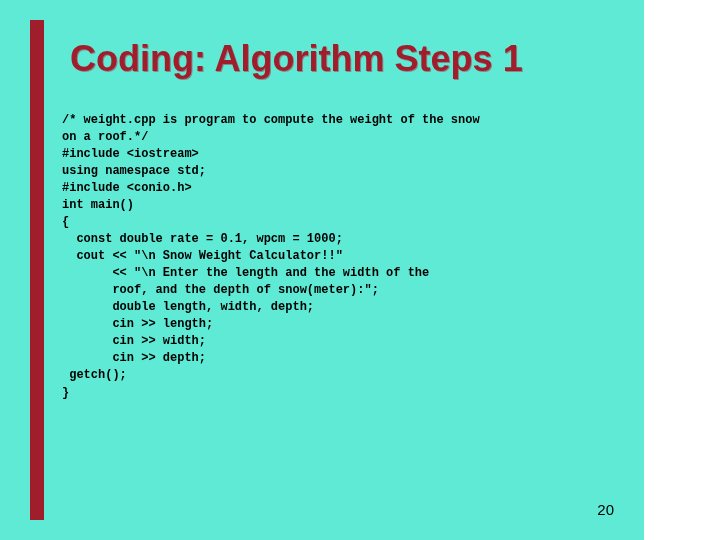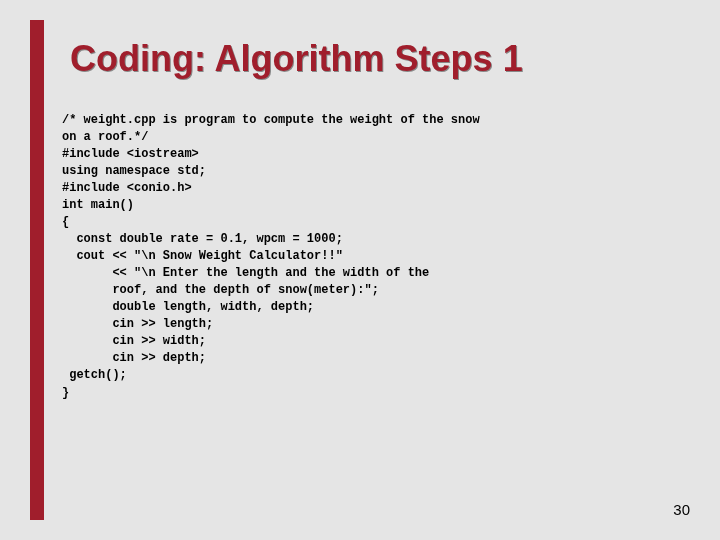--- a/index.html
+++ b/index.html
@@ -5,23 +5,23 @@
   html, body {
     margin: 0;
     padding: 0;
     width: 720px;
     height: 540px;
     background: #ffffff;
     font-family: Verdana, Geneva, sans-serif;
   }
   .slide {
     position: relative;
-    width: 720px;
+    width: 644px;
     height: 540px;
-    background: #e5e5e5;
+    background: #5eead4;
     box-sizing: border-box;
   }
   .accent-bar {
     position: absolute;
     left: 30px;
     top: 20px;
     width: 14px;
     height: 500px;
     background: #a01e2c;
   }
@@ -73,14 +73,14 @@
   const double rate = 0.1, wpcm = 1000;
   cout &lt;&lt; "\n Snow Weight Calculator!!"
        &lt;&lt; "\n Enter the length and the width of the
        roof, and the depth of snow(meter):";
        double length, width, depth;
        cin &gt;&gt; length;
        cin &gt;&gt; width;
        cin &gt;&gt; depth;
  getch();
 }</div>
-  <div class="pagenum">30</div>
+  <div class="pagenum">20</div>
 </div>
 
 </body></html>

